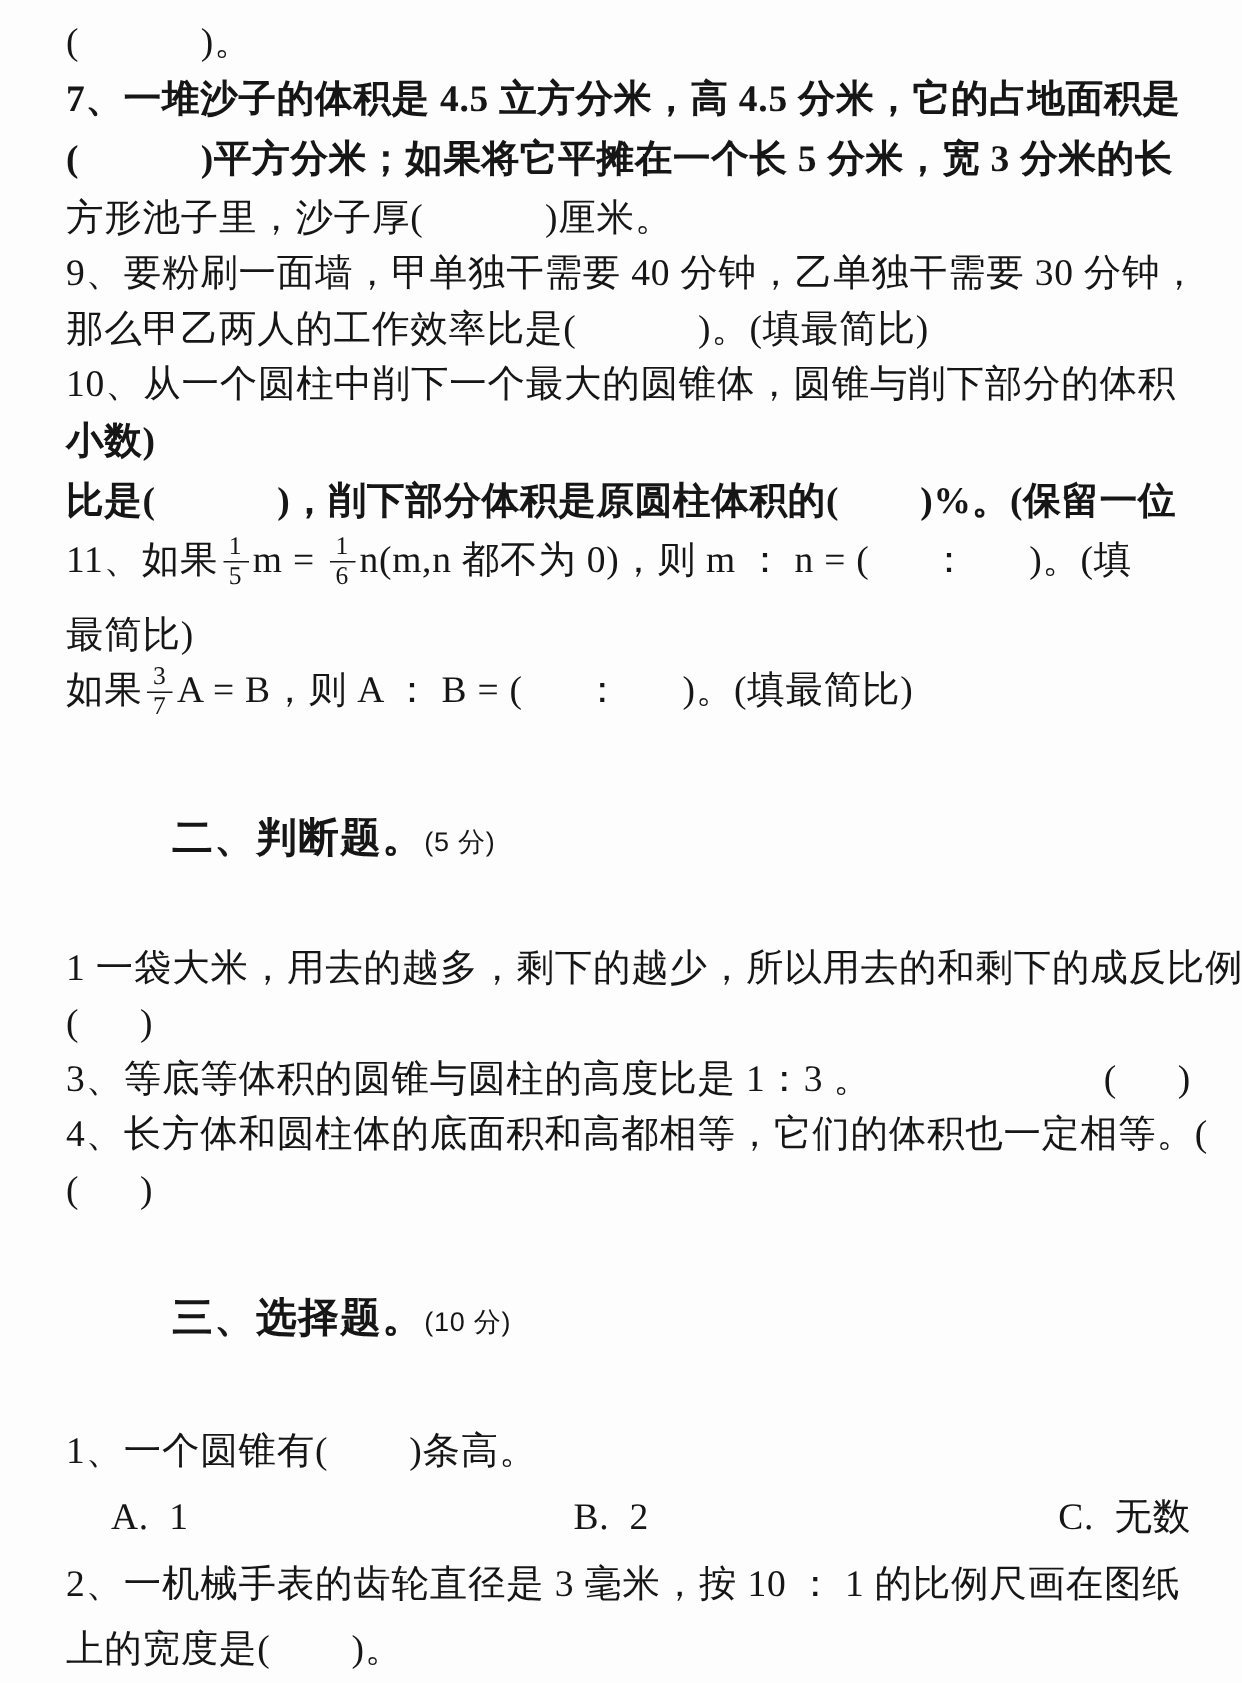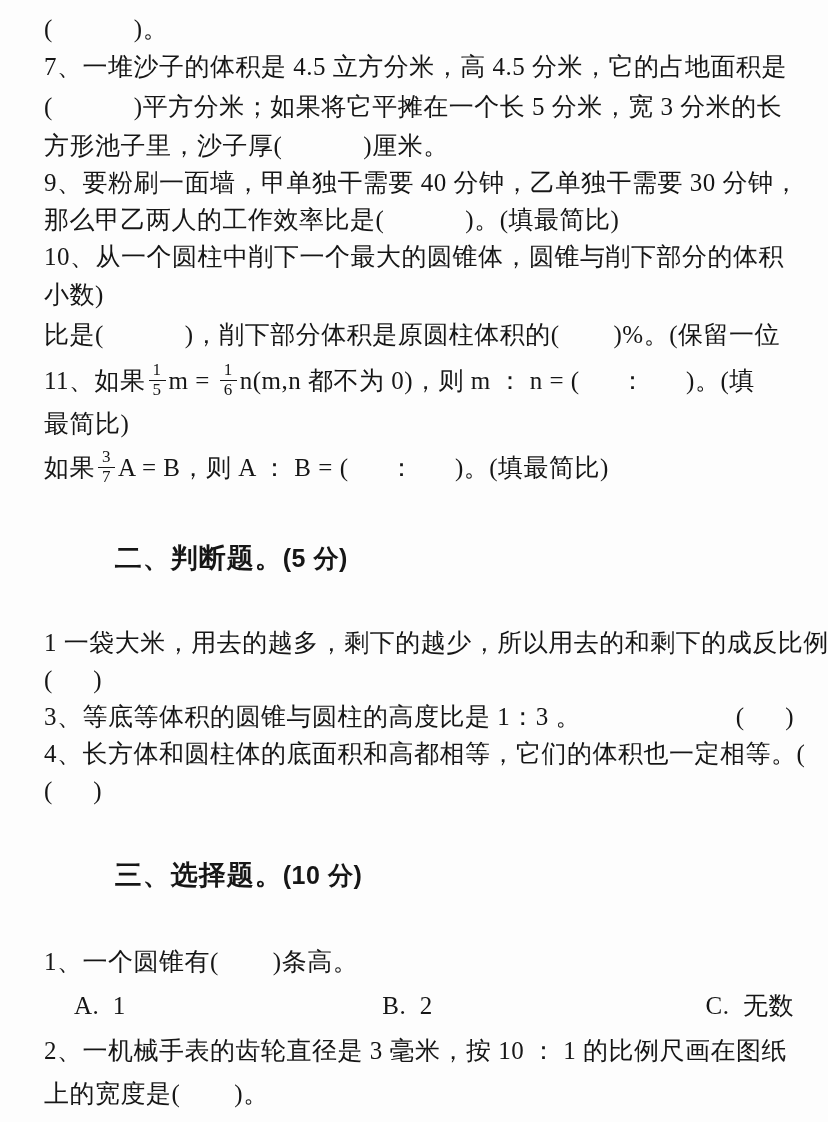--- a/index.html
+++ b/index.html
@@ -14,42 +14,42 @@
     box-sizing:border-box;
     padding:10px 34px 0 44px;
     overflow:hidden;
   }
   .line{
     font-size:25px;
     line-height:37px;
     white-space:pre;
     letter-spacing:0.5px;
   }
-  .sp1{line-height:40px;}
+  .sp1{line-height:40px;font-weight:bold;}
   .sp2{line-height:42px;}
   .sp3{line-height:45px;}
   .frac-line{
-    display:flex;align-items:center;
+    display:flex;align-items:flex-start;
     height:50px;
   }
   .frac{
     display:inline-flex;flex-direction:column;
     text-align:center;
     font-size:17px;line-height:1.1;
     margin:0 3px;
     vertical-align:middle;
   }
   .frac .den{border-top:1.6px solid #161616;}
   .frac .num,.frac .den{padding:0 4px;}
   .heading{
     font-family:"Liberation Sans","DejaVu Sans",sans-serif;
     line-height:44px;
   }
   .h-title{font-weight:900;font-size:27px;letter-spacing:1px;margin-left:41px;}
-  .h-score{font-weight:700;font-size:25px;}
+  .h-score{font-weight:400;font-size:18px;}
   .judge{
     display:flex;justify-content:space-between;
   }
   .judge .j-paren{flex:none;}
   .opts{
     display:flex;
     padding-left:30px;
     justify-content:space-between;
   }
   .opt-a{display:inline-block;width:215px;}

